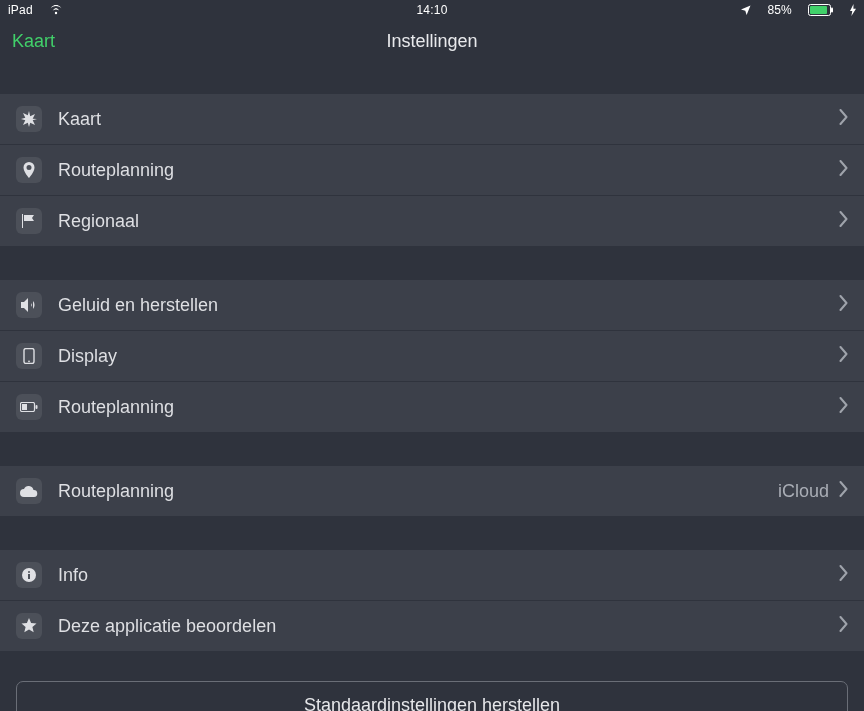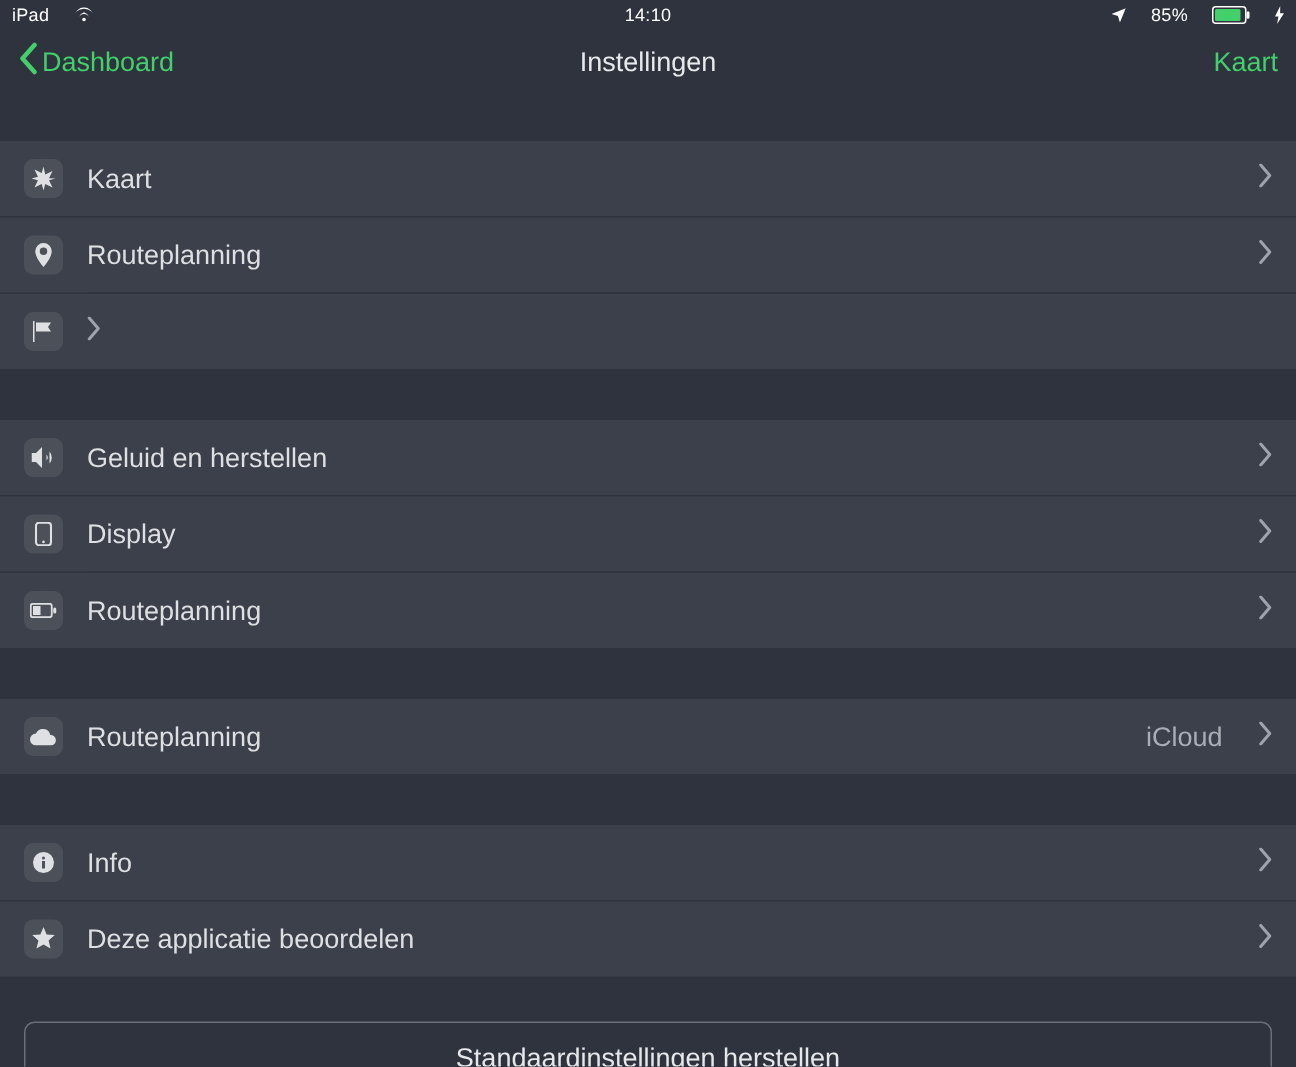--- a/index.html
+++ b/index.html
@@ -61,21 +61,21 @@
     .iconbox {
       width: 26px; height: 26px;
       border-radius: 6px;
       background: #4c5059;
       display: inline-flex; align-items:center; justify-content:center;
       flex: 0 0 26px;
       margin-right: 16px;
     }
     .iconbox svg { display:block; }
     .row-label { font-size: 18px; color: #dedfe3; flex:1 1 auto; }
-    .row-detail { font-size:18px; color:#a9adb5; margin-right:24px; }
+    .row-detail { font-size:18px; color:#a9adb5; margin-right:10px; }
     .chevron { color:#9fa3ab; }
 
     .sep {
       height:1px; background:#2f333d; margin-left: 58px;
     }
 
     
     .bottom-area { padding: 0 16px; margin-top: 30px; }
     .reset-btn {
       width: 100%; height: 48px;
@@ -117,28 +117,20 @@
     </span>
     <span class="bolt-icon">
       <svg width="6" height="12" viewBox="0 0 6 12">
           <path fill="#fff" d="M3.5 0 0 7h2.3L1.4 12 6 4.8H3.4L3.5 0Z"></path>
         </svg>
     </span>
   </div>
 </div>
 
 <div class="navbar">
-  <div class="nav-back">
-    <span>
-      <svg width="14" height="22" viewBox="0 0 14 22">
-          <path fill="none" stroke="#41d06a" stroke-width="3" stroke-linecap="round" stroke-linejoin="round" d="M11 2 3 11l8 9"></path>
-        </svg>
-    </span>
-    <span>Dashboard</span>
-  </div>
   <div class="nav-title-wrap"><span class="nav-title">Instellingen</span></div>
   <div class="nav-right">
     <span>Kaart</span>
   </div>
 </div>
 
 <div class="content">
 
   <div class="gap first gap-bg"></div>
 
@@ -169,20 +161,21 @@
         </svg>
     </span>
   </div>
   <div class="sep row-bg"></div>
   <div class="row row-bg">
     <span class="iconbox">
       <svg width="16" height="14" viewBox="0 0 16 14">
           <path fill="#dfe0e4" d="M1 0h1v14H1V0Zm2 1h10l-2 3 2 3H3V1Z"></path>
         </svg>
     </span>
+    <span class="row-label">Regionaal</span>
     <span class="chevron">
       <svg width="9" height="16" viewBox="0 0 9 16">
           <path fill="none" stroke="#9fa3ab" stroke-width="2" stroke-linecap="round" stroke-linejoin="round" d="m1.5 1 6 7-6 7"></path>
         </svg>
     </span>
   </div>
 
   <div class="gap gap-bg"></div>
 
   <div class="row row-bg">

